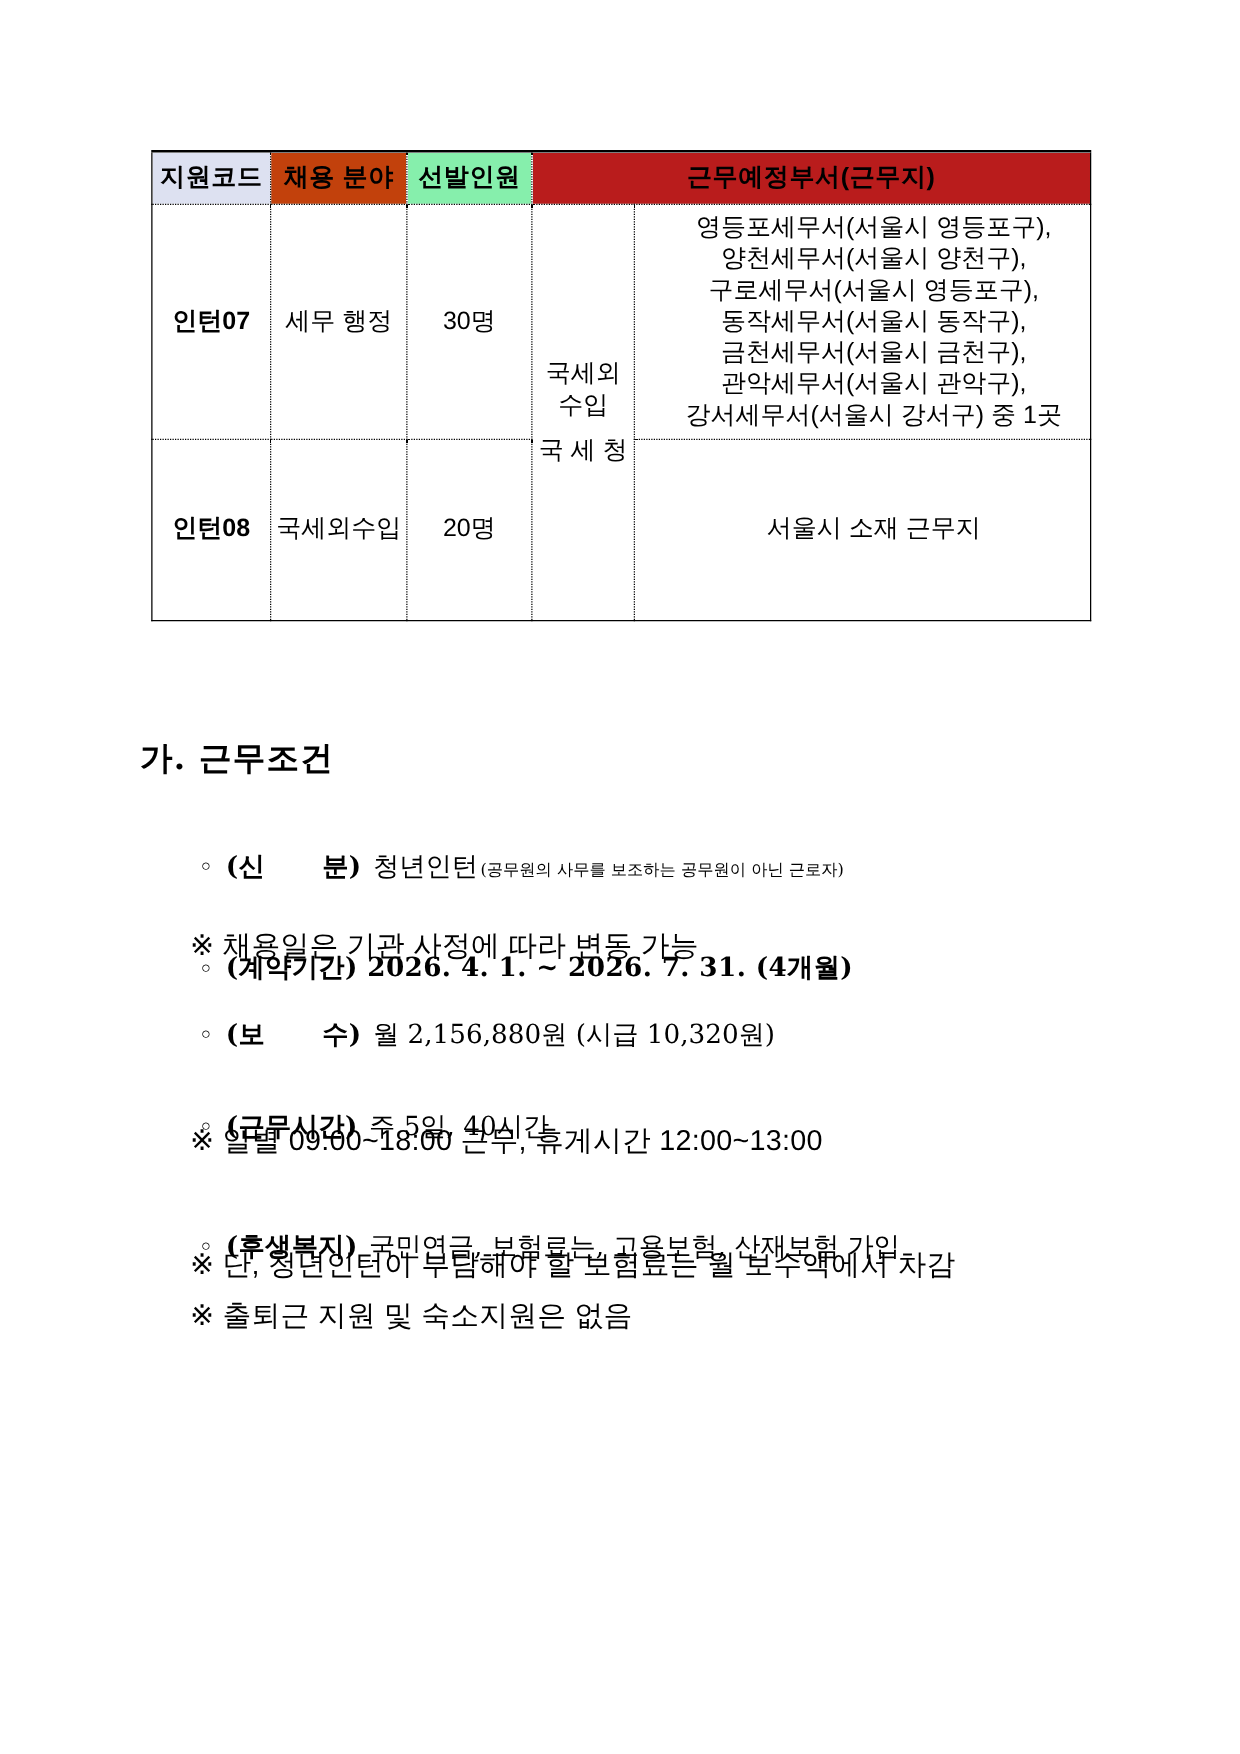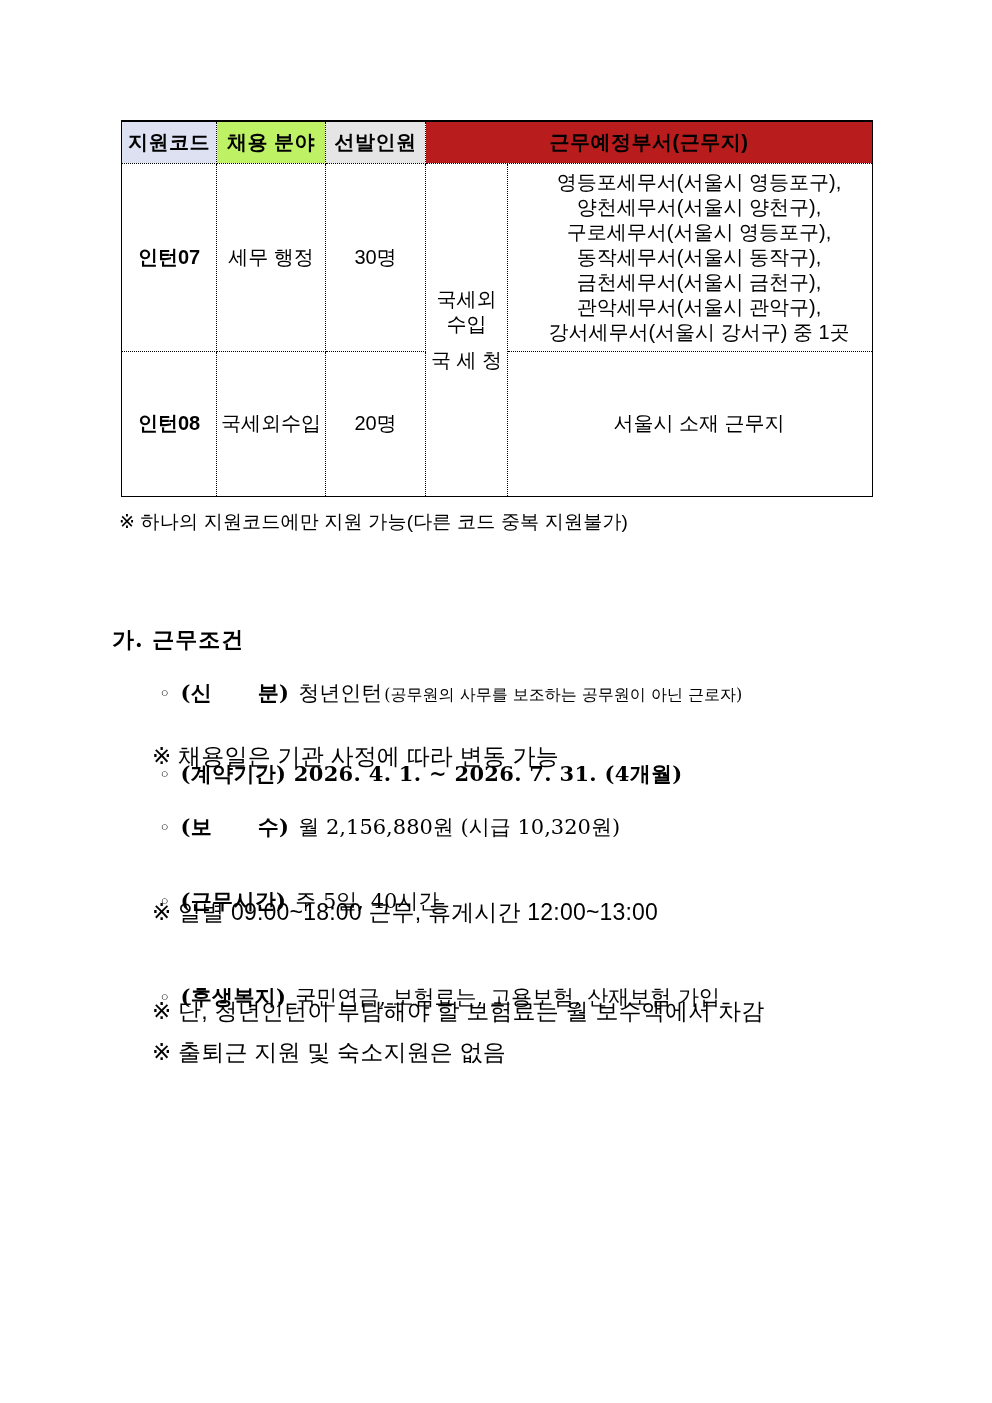--- a/index.html
+++ b/index.html
@@ -53,36 +53,36 @@
 
   
   .abs { position: absolute; white-space: pre-wrap; }
   .note-table {
     left: 119px; top: 509px;
     font-size: 19px; letter-spacing: 0.2px;
   }
   .sec-heading {
     left: 112px; top: 589px;
     font-family: "DejaVu Serif", "Liberation Serif", serif;
-    font-weight: bold; font-size: 22px; letter-spacing: 1px; margin-top: 36px;
+    font-weight: bold; font-size: 26px; letter-spacing: 1px;
   }
   .item {
     left: 134px;
     font-family: "DejaVu Serif", "Liberation Serif", serif;
     font-size: 21px; line-height: 30px;
   }
   .item .bullet {
     font-size: 13px;
     margin-right: 12px;
     position: relative; top: -3px;
     font-family: "Liberation Sans", "DejaVu Sans", sans-serif;
   }
   .item .lbl { font-weight: bold; white-space: pre-wrap; letter-spacing: 0.3px; }
   .item .txt { margin-left: 9px; white-space: pre-wrap; }
-  .item .small { font-size: 16px; margin-left: 2px; white-space: pre-wrap; }
+  .item .small { font-size: 13px; margin-left: 2px; white-space: pre-wrap; }
   .subnote {
     left: 152px;
     font-size: 23px; line-height: 25px; letter-spacing: 0.2px;
   }
   .i0 { top: 648px; } .i1 { top: 729px; }
   .n0 { top: 744px; }
   .i2 { top: 782px; } .i3 { top: 856px; }
   .n1 { top: 900px; }
   .i4 { top: 952px; }
   .n2 { top: 999px; }
@@ -98,22 +98,22 @@
       <colgroup>
         <col style="width:95px">
           <col style="width:109px">
           <col style="width:100px">
         <col style="width:82px">
           <col style="width:365px">
       </colgroup>
       <thead>
         <tr>
           <th style="background: rgb(221, 225, 241);">지원코드</th>
-          <th style="background: #bef264;">채용 분야</th>
-          <th style="background: #e5e5e5;">선발인원</th>
+          <th style="background: #c2410c;">채용 분야</th>
+          <th style="background: #86efac;">선발인원</th>
           <th colspan="2" style="background: #b91c1c;">근무예정부서(근무지)</th>
         </tr>
       </thead>
       <tbody>
         <tr class="r1">
           <td class="code">인턴07</td>
           <td>세무 행정</td>
           <td>30명</td>
           <td class="org" rowspan="2">
             <span class="l1">국세외수입</span>
@@ -130,21 +130,20 @@
         <tr class="r2">
           <td class="code">인턴08</td>
           <td>국세외수입</td>
           <td>20명</td>
           <td class="loc">서울시 소재 근무지</td>
         </tr>
       </tbody>
     </table>
   </div>
 
-  <div class="abs note-table">※ 하나의 지원코드에만 지원 가능(다른 코드 중복 지원불가)</div>
 
   <div class="abs sec-heading">가. 근무조건</div>
 
   <div class="abs item i0">
     <span class="bullet">○</span><span class="lbl">(신      분)</span><span class="txt">청년인턴</span><span class="small">(공무원의 사무를 보조하는 공무원이 아닌 근로자)</span>
   </div>
 
   <div class="abs item i1">
     <span class="bullet">○</span><span class="lbl">(계약기간) 2026. 4. 1. ~ 2026. 7. 31. (4개월)</span><span class="txt"></span>
   </div>

